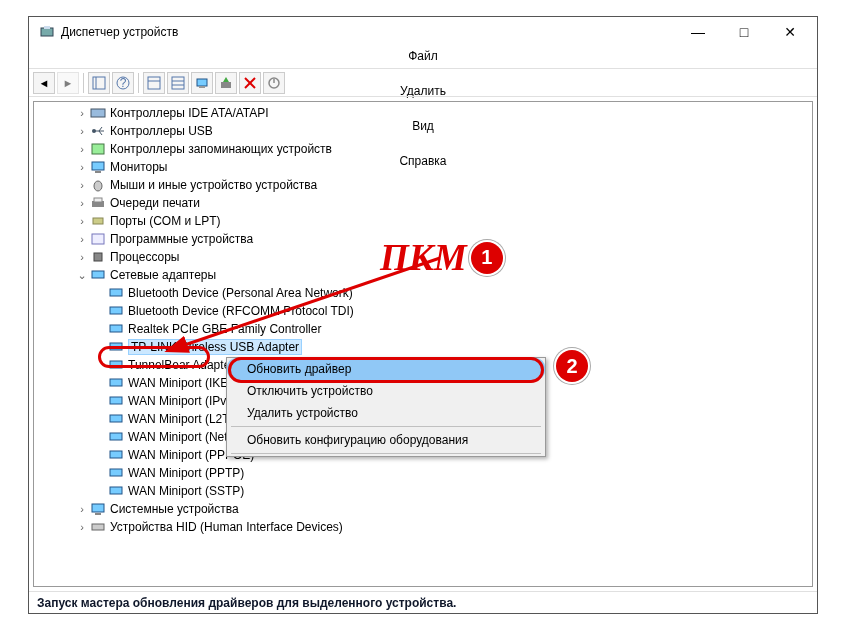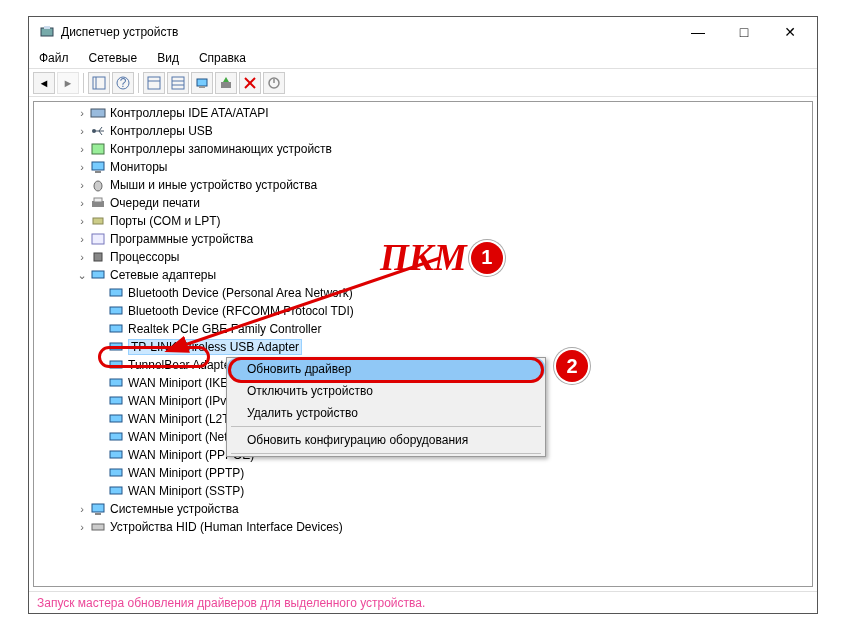--- a/index.html
+++ b/index.html
@@ -3,36 +3,36 @@
 <meta charset="utf-8">
 <style>
 * { margin: 0; padding: 0; box-sizing: border-box; font-family: "Segoe UI", Tahoma, sans-serif; font-size: 12px; }
 body { background: #fff; width: 842px; height: 630px; position: relative; overflow: hidden; }
 .window { position: absolute; left: 28px; top: 16px; width: 790px; height: 598px; border: 1px solid #555; background: #fff; display: flex; flex-direction: column; }
 .titlebar { height: 30px; display: flex; align-items: center; padding: 0 4px; }
 .titlebar .icon { width: 16px; height: 16px; margin: 0 6px; }
 .titlebar .title { flex: 1; font-size: 12px; }
 .titlebar .btns { display: flex; }
 .titlebar .btns div { width: 46px; height: 30px; display: flex; align-items: center; justify-content: center; font-family: Arial; font-size: 14px; }
-.menubar { height: 22px; display: flex; align-items: center; padding: 0 4px; gap: 8px; border-bottom: 1px solid #e0e0e0; }
+.menubar { height: 22px; display: flex; align-items: center; padding: 0 4px; gap: 17px; border-bottom: 1px solid #e0e0e0; flex-direction: column; }
 .menubar span { padding: 2px 6px; }
 .toolbar { height: 28px; display: flex; align-items: center; padding: 0 4px; gap: 2px; border-bottom: 1px solid #e0e0e0; }
 .tbbtn { width: 22px; height: 22px; border: 1px solid #ccc; display: flex; align-items: center; justify-content: center; background: #f5f5f5; font-size: 11px; }
 .tbsep { width: 1px; height: 20px; background: #ccc; margin: 0 2px; }
 .tree-area { flex: 1; border: 1px solid #999; margin: 4px; overflow: auto; padding: 2px 0; position: relative; }
 .row { display: flex; align-items: center; height: 18px; white-space: nowrap; }
 .row .exp { width: 12px; text-align: center; color: #666; font-size: 11px; margin-right: 2px; }
 .row .dev-icon { width: 16px; height: 14px; margin-right: 4px; }
 .row .label {}
 .row.sel .label { background: #cce8ff; border: 1px solid #99d1ff; padding: 0 2px; }
 .ctx { position: absolute; background: #f0f0f0; border: 1px solid #999; box-shadow: 2px 2px 4px rgba(0,0,0,.3); min-width: 320px; }
 .ctx .item { padding: 4px 20px; border-radius: 9px; }
 .ctx .item.hi { background: #90c8f6; }
 .ctx .sep { height: 1px; background: #c0c0c0; margin: 2px 4px; }
-.statusbar { height: 22px; display: flex; align-items: center; padding: 0 8px; border-top: 1px solid #e0e0e0; color: #ec4899; }
+.statusbar { height: 22px; display: flex; align-items: center; padding: 0 8px; border-top: 1px solid #e0e0e0; color: #0f172a; font-weight: bold; }
 .callout { position: absolute; font-weight: bold; font-style: italic; }
 .callout-text { color: #d00; font-size: 37px; font-family: Georgia, serif; }
 .badge { background: #d00; color: #fff; border-radius: 50%; width: 32px; height: 32px; display: flex; align-items: center; justify-content: center; font-size: 20px; font-style: normal; box-shadow: 0 0 0 2px #fff, 0 0 0 3px #aaa; }
 .red-ring { position: absolute; border: 3px solid #d00; border-radius: 14px; pointer-events: none; }
 .arrow-line { position: absolute; pointer-events: none; }
 </style>
 </head>
 <body>
 
 <div class="window">
@@ -44,21 +44,21 @@
     <span class="title">Диспетчер устройств</span>
     <div class="btns">
       <div>—</div>
       <div>□</div>
       <div>✕</div>
     </div>
   </div>
 
   <div class="menubar">
     <span>Файл</span>
-    <span>Сетевые</span>
+    <span>Удалить</span>
     <span>Вид</span>
     <span>Справка</span>
   </div>
 
   <div class="toolbar">
     <div class="tbbtn">◄</div>
     <div class="tbbtn" style="opacity:.5">►</div>
     <div class="tbsep"></div>
     <div class="tbbtn">
         <svg width="14" height="14">

